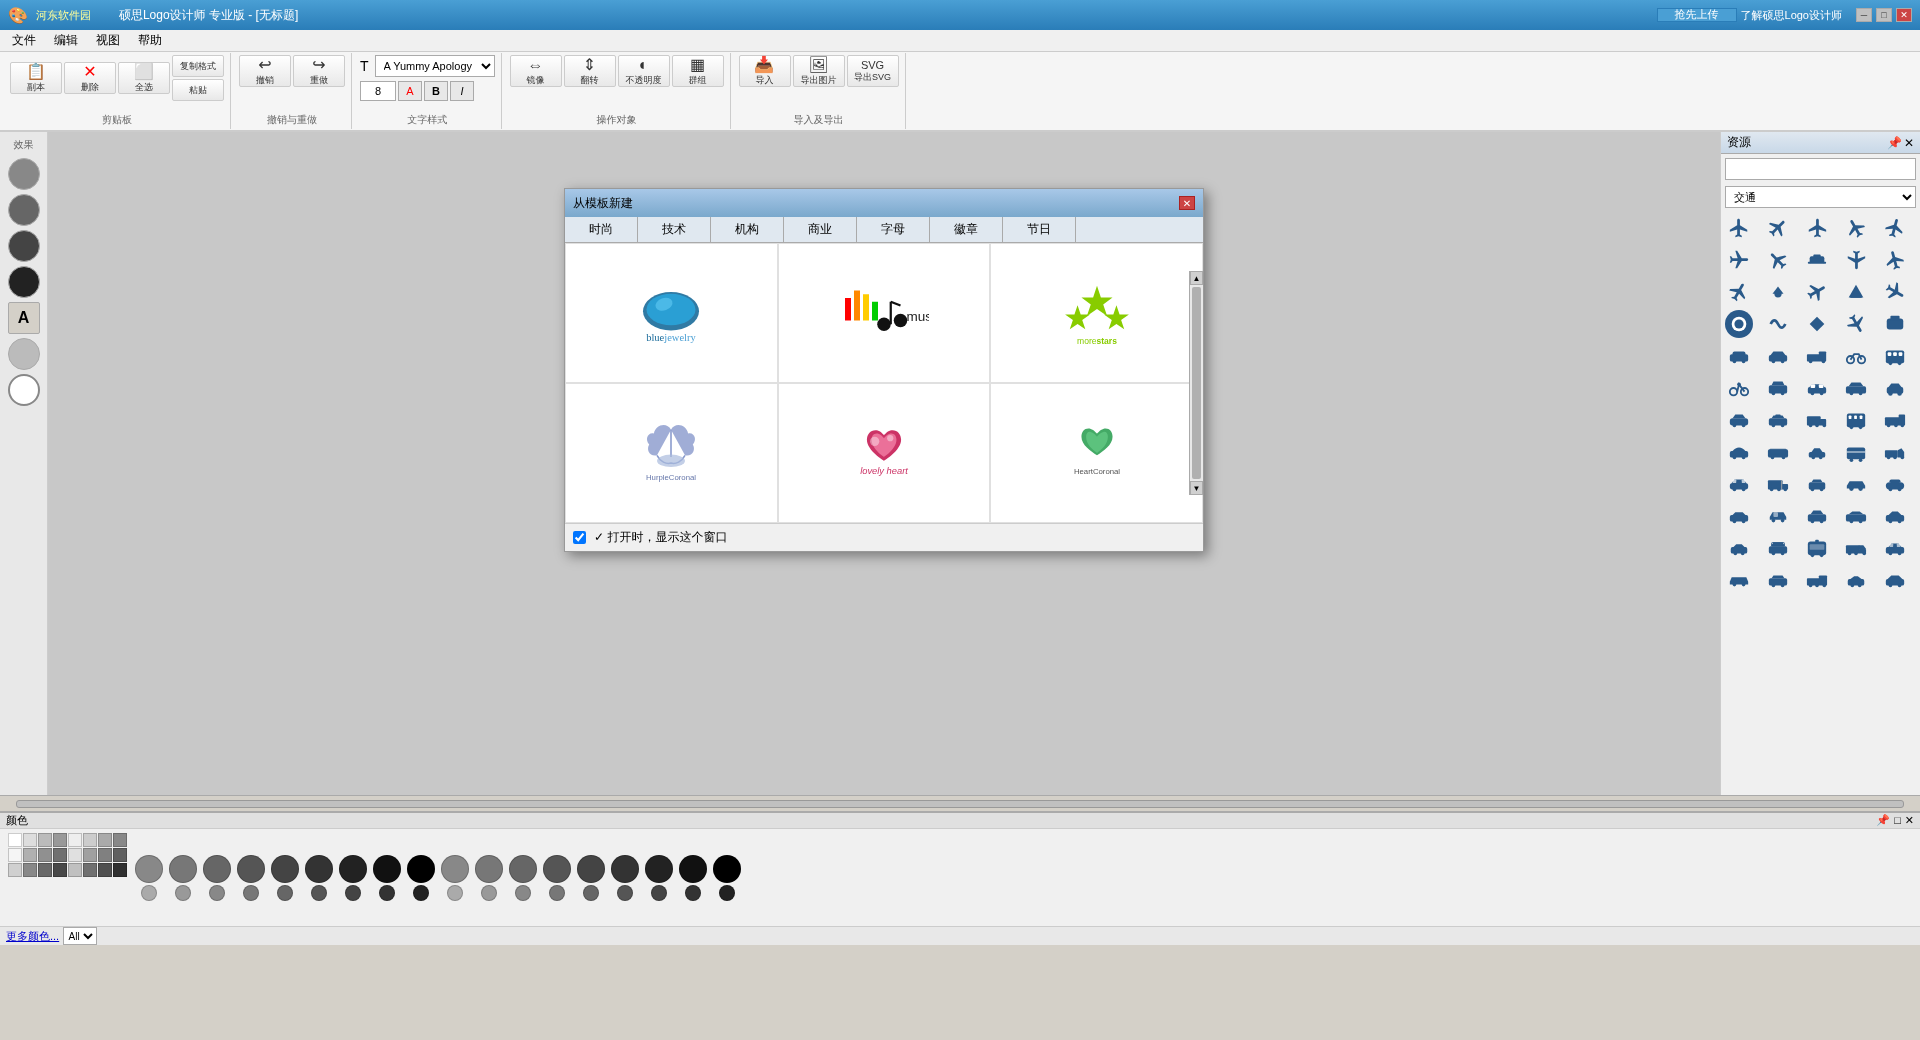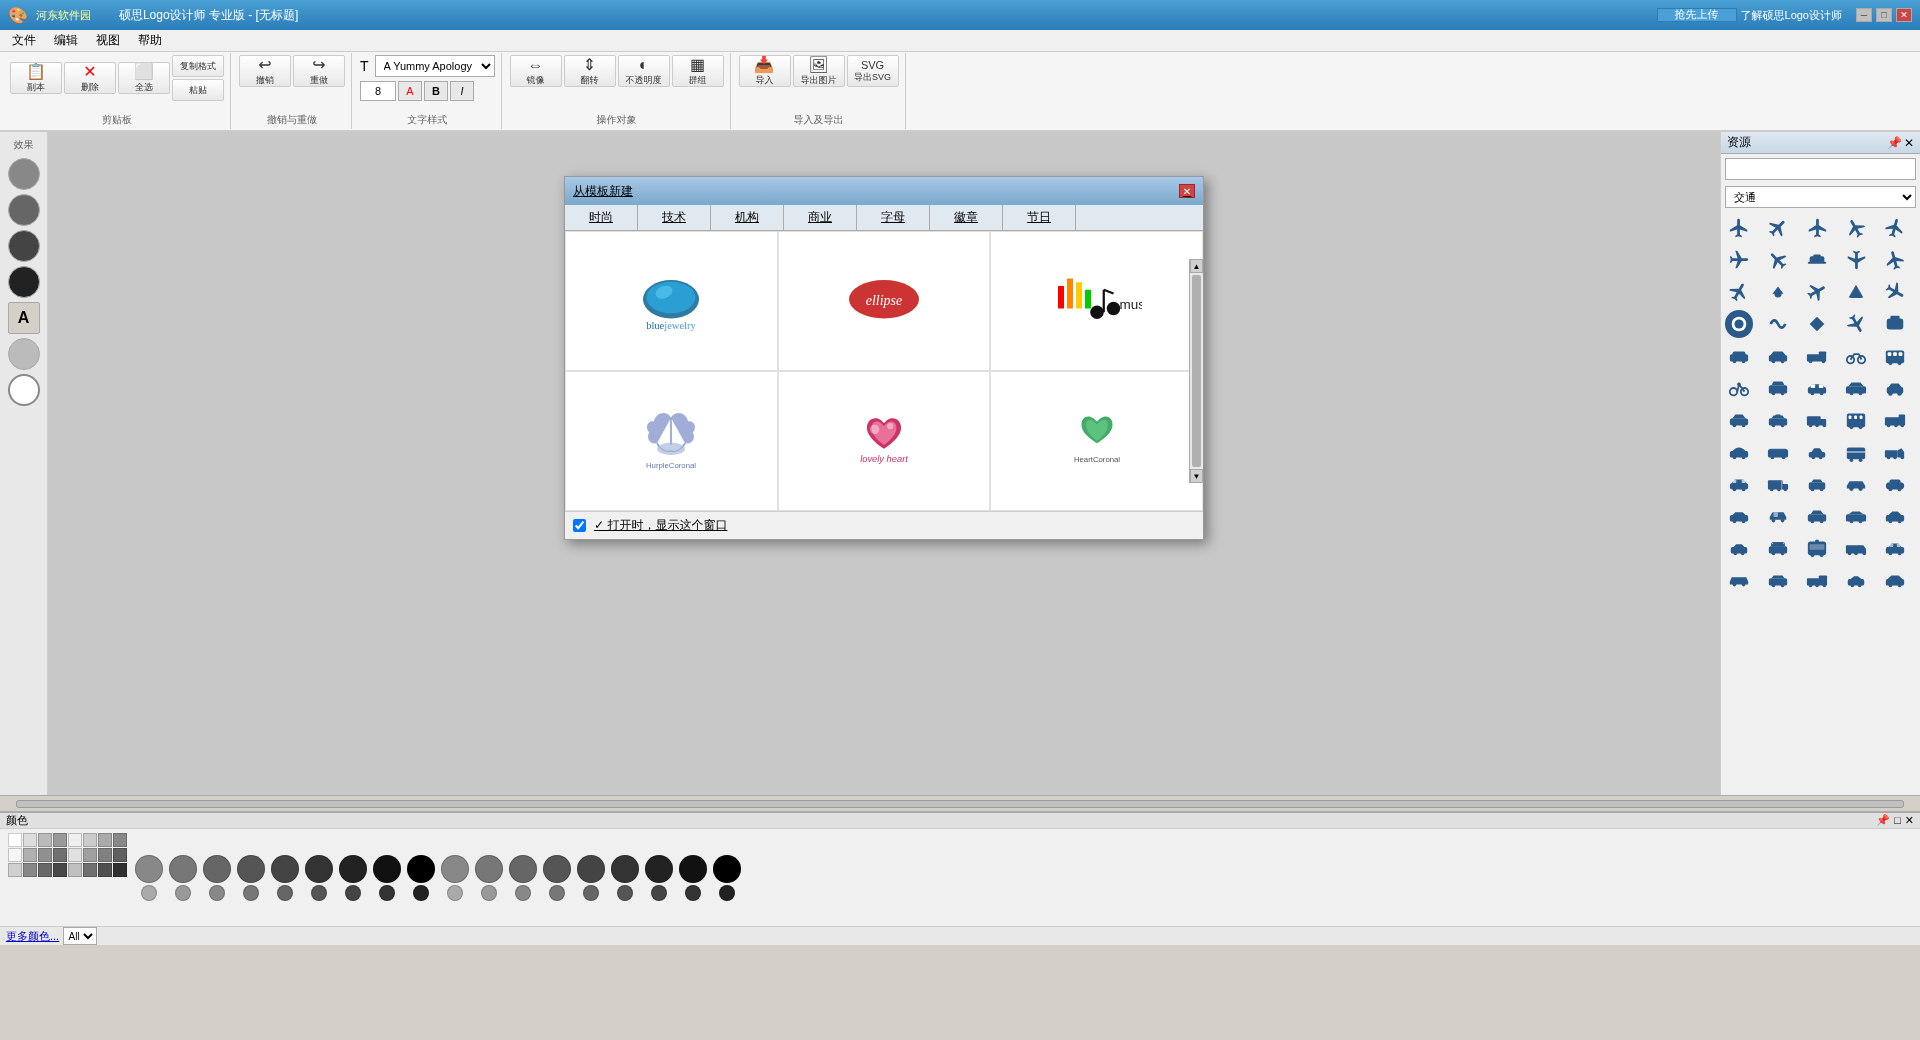--- a/index.html
+++ b/index.html
@@ -161,21 +161,21 @@
       display: flex; align-items: center; justify-content: center;
       pointer-events: none;
     }
     #modal {
       pointer-events: all;
       width: 640px;
       background: white;
       border: 1px solid #999;
       box-shadow: 4px 4px 12px rgba(0,0,0,0.4);
       position: absolute;
-      top: 44px; left: 50%; transform: translateX(-50%); text-decoration: underline;
+      top: 56px; left: 50%; transform: translateX(-50%);
     }
     #modal-title {
       height: 28px;
       background: linear-gradient(to bottom, #a8c8e8, #7aa8cc);
       display: flex; align-items: center; justify-content: space-between;
       padding: 0 8px; font-size: 12px; color: #000;
     }
     #modal-close {
       width: 16px; height: 14px;
       background: #cc4444; border: 1px solid #aa2222;
@@ -433,39 +433,41 @@
 
           <div class="logo-cell">
             <svg class="logo-img" viewBox="0 0 100 80">
               <ellipse cx="50" cy="38" rx="32" ry="22" fill="#1a6b9a" opacity="0.9"></ellipse>
               <ellipse cx="50" cy="36" rx="28" ry="18" fill="#2a9fd4"></ellipse>
               <ellipse cx="42" cy="30" rx="10" ry="7" fill="#5ac5f0" opacity="0.7" transform="rotate(-20 42 30)"></ellipse>
               <text x="50" y="72" text-anchor="middle" font-size="12" fill="#1a6b9a" font-family="serif">blue<tspan fill="#4a9fd4">jewelry</tspan></text>
             </svg>
           </div>
           <div class="logo-cell">
-            <svg class="logo-img" viewBox="0 0 100 80">
-              <ellipse cx="50" cy="38" rx="40" ry="22" fill="#cc3333"></ellipse>
-              <text x="50" y="44" text-anchor="middle" font-size="16" fill="white" font-family="serif" font-style="italic">ellipse</text>
-            </svg>
-          </div>
-          <div class="logo-cell">
             <svg class="logo-img" viewBox="0 0 120 80">
               <rect x="8" y="20" width="8" height="30" fill="#ff0000"></rect>
               <rect x="20" y="10" width="8" height="40" fill="#ff8800"></rect>
               <rect x="32" y="15" width="8" height="35" fill="#ffcc00"></rect>
               <rect x="44" y="25" width="8" height="25" fill="#00cc00"></rect>
               <circle cx="60" cy="55" r="9" fill="#111"></circle>
               <line x1="69" y1="55" x2="69" y2="25" stroke="#111" stroke-width="3"></line>
               <line x1="69" y1="25" x2="82" y2="30" stroke="#111" stroke-width="3"></line>
               <circle cx="82" cy="50" r="9" fill="#111"></circle>
               <text x="90" y="50" font-size="18" fill="#222" font-family="Arial">music</text>
             </svg>
           </div>
 
+          <div class="logo-cell">
+            <svg class="logo-img" viewBox="0 0 100 90">
+              <polygon points="50,10 55,25 70,25 58,34 63,49 50,40 37,49 42,34 30,25 45,25" fill="#88cc00"></polygon>
+              <polygon points="25,35 29,47 41,47 31,54 35,66 25,59 15,66 19,54 9,47 21,47" fill="#88cc00"></polygon>
+              <polygon points="75,35 79,47 91,47 81,54 85,66 75,59 65,66 69,54 59,47 71,47" fill="#88cc00"></polygon>
+              <text x="50" y="85" text-anchor="middle" font-size="11" fill="#88cc00" font-family="Arial">more<tspan font-weight="bold">stars</tspan></text>
+            </svg>
+          </div>
 
           <div class="logo-cell">
             <svg class="logo-img" viewBox="0 0 100 90">
               <path d="M50,15 C45,5 30,8 28,20 C20,18 16,28 22,34 C18,40 22,50 32,48" fill="#8899cc" opacity="0.8"></path>
               <path d="M50,15 C55,5 70,8 72,20 C80,18 84,28 78,34 C82,40 78,50 68,48" fill="#8899cc" opacity="0.8"></path>
               <path d="M50,15 L50,50 M32,48 C36,56 44,60 50,58 C56,60 64,56 68,48" fill="none" stroke="#8899cc" stroke-width="2"></path>
               <ellipse cx="50" cy="55" rx="18" ry="8" fill="#aabbdd" opacity="0.7"></ellipse>
               <text x="50" y="80" text-anchor="middle" font-size="10" fill="#6677aa" font-family="Arial">HurpleCoronal</text>
             </svg>
           </div>

